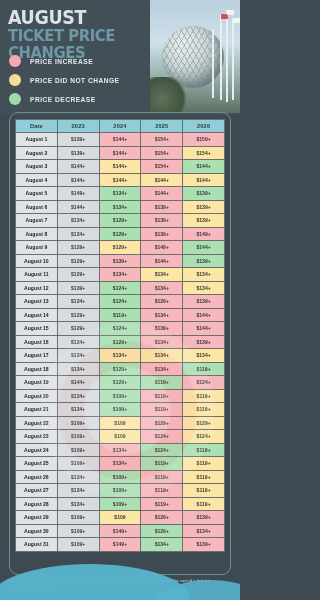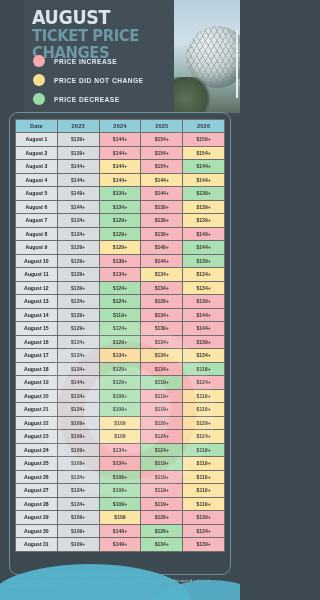--- a/index.html
+++ b/index.html
@@ -3,21 +3,21 @@
 <meta charset="utf-8">
 <style>
   * { margin:0; padding:0; box-sizing:border-box; }
   html,body { width:240px; height:600px; }
   body {
     font-family:"Liberation Sans", sans-serif;
     background:#3d4a52;
     overflow:hidden;
     position:relative;
   }
-  #infographic { position:relative; width:240px; height:600px; background:#3d4a52;padding-left:24px; }
+  #infographic { position:relative; width:240px; height:600px; background:#3d4a52; }
 
   
   .header { position:relative; height:115px; width:240px; background:#424f57; overflow:hidden; }
   .header-photo {
     position:absolute; right:0; top:0; width:90px; height:113px;
     background:
       linear-gradient(180deg,#b9cfdd 0%, #cfe0ea 38%, #8fa9a4 72%, #5d6f63 100%);
     overflow:hidden;
   }
   .sphere {

